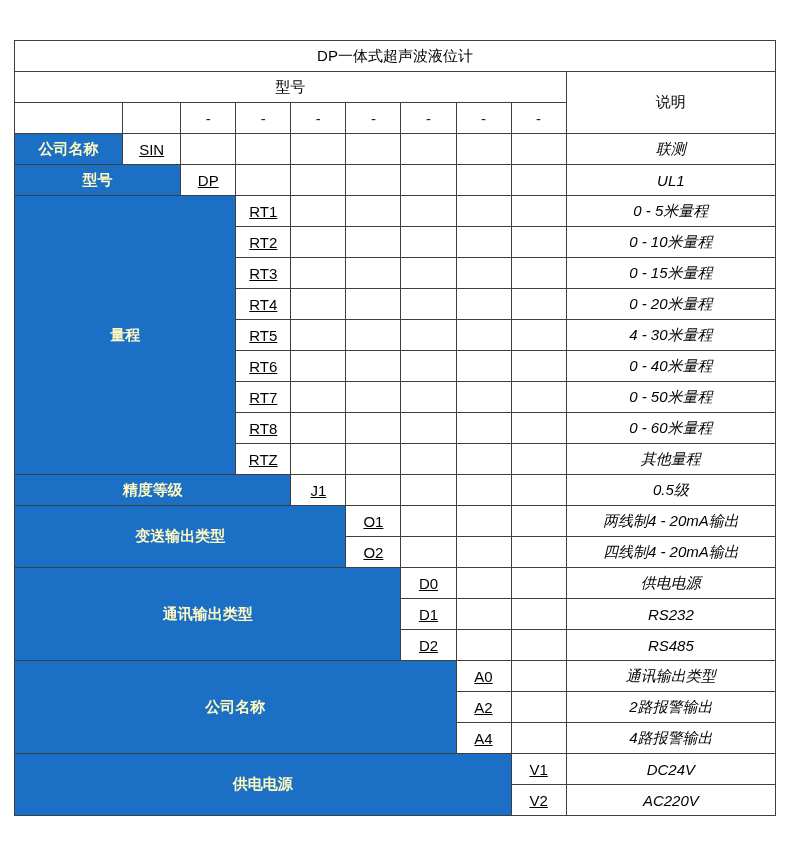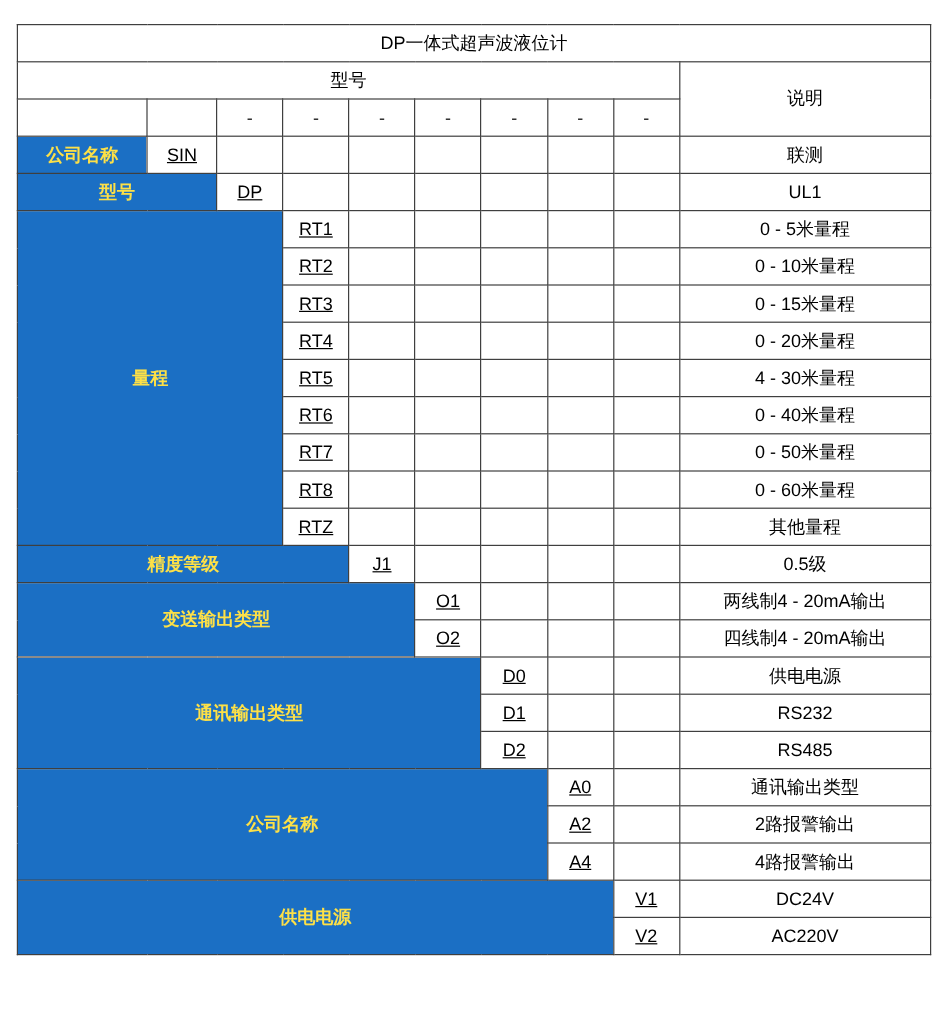--- a/index.html
+++ b/index.html
@@ -11,54 +11,55 @@
     width: 790px;
     height: 844px;
     font-family: "Liberation Sans", "DejaVu Sans", sans-serif;
     color: #000000;
   }
   #sheet {
     position: relative;
     width: 790px;
     height: 844px;
     box-sizing: border-box;
-    padding: 20px 14px 14px 14px;
+    padding: 40px 14px 14px 14px;
   }
   table.spec {
     border-collapse: collapse;
     table-layout: fixed;
     width: 762px;
     border: 1px solid #3f3f3f;
   }
   table.spec td {
     border: 1px solid #3f3f3f;
     height: 30px;
     text-align: center;
     vertical-align: middle;
     font-size: 15px;
     padding: 0 2px;
     overflow: hidden;
     white-space: nowrap;
   }
   td.blue {
     background: #1b6fc4;
-    color: #fde047;
+    color: #fef9c3;
     font-weight: bold;
   }
   td.title {
     font-size: 17px;
     height: 36px;
     font-weight: normal;
   }
   td.header {
     font-size: 16px;
     height: 34px;
   }
   td.desc {
     font-size: 14.5px;
+    font-style: italic;
   }
   td.code {
     font-size: 14.5px;
     text-decoration: underline;
   }
   td.dash {
     font-size: 14px;
     color: #222;
   }
   td.empty {

